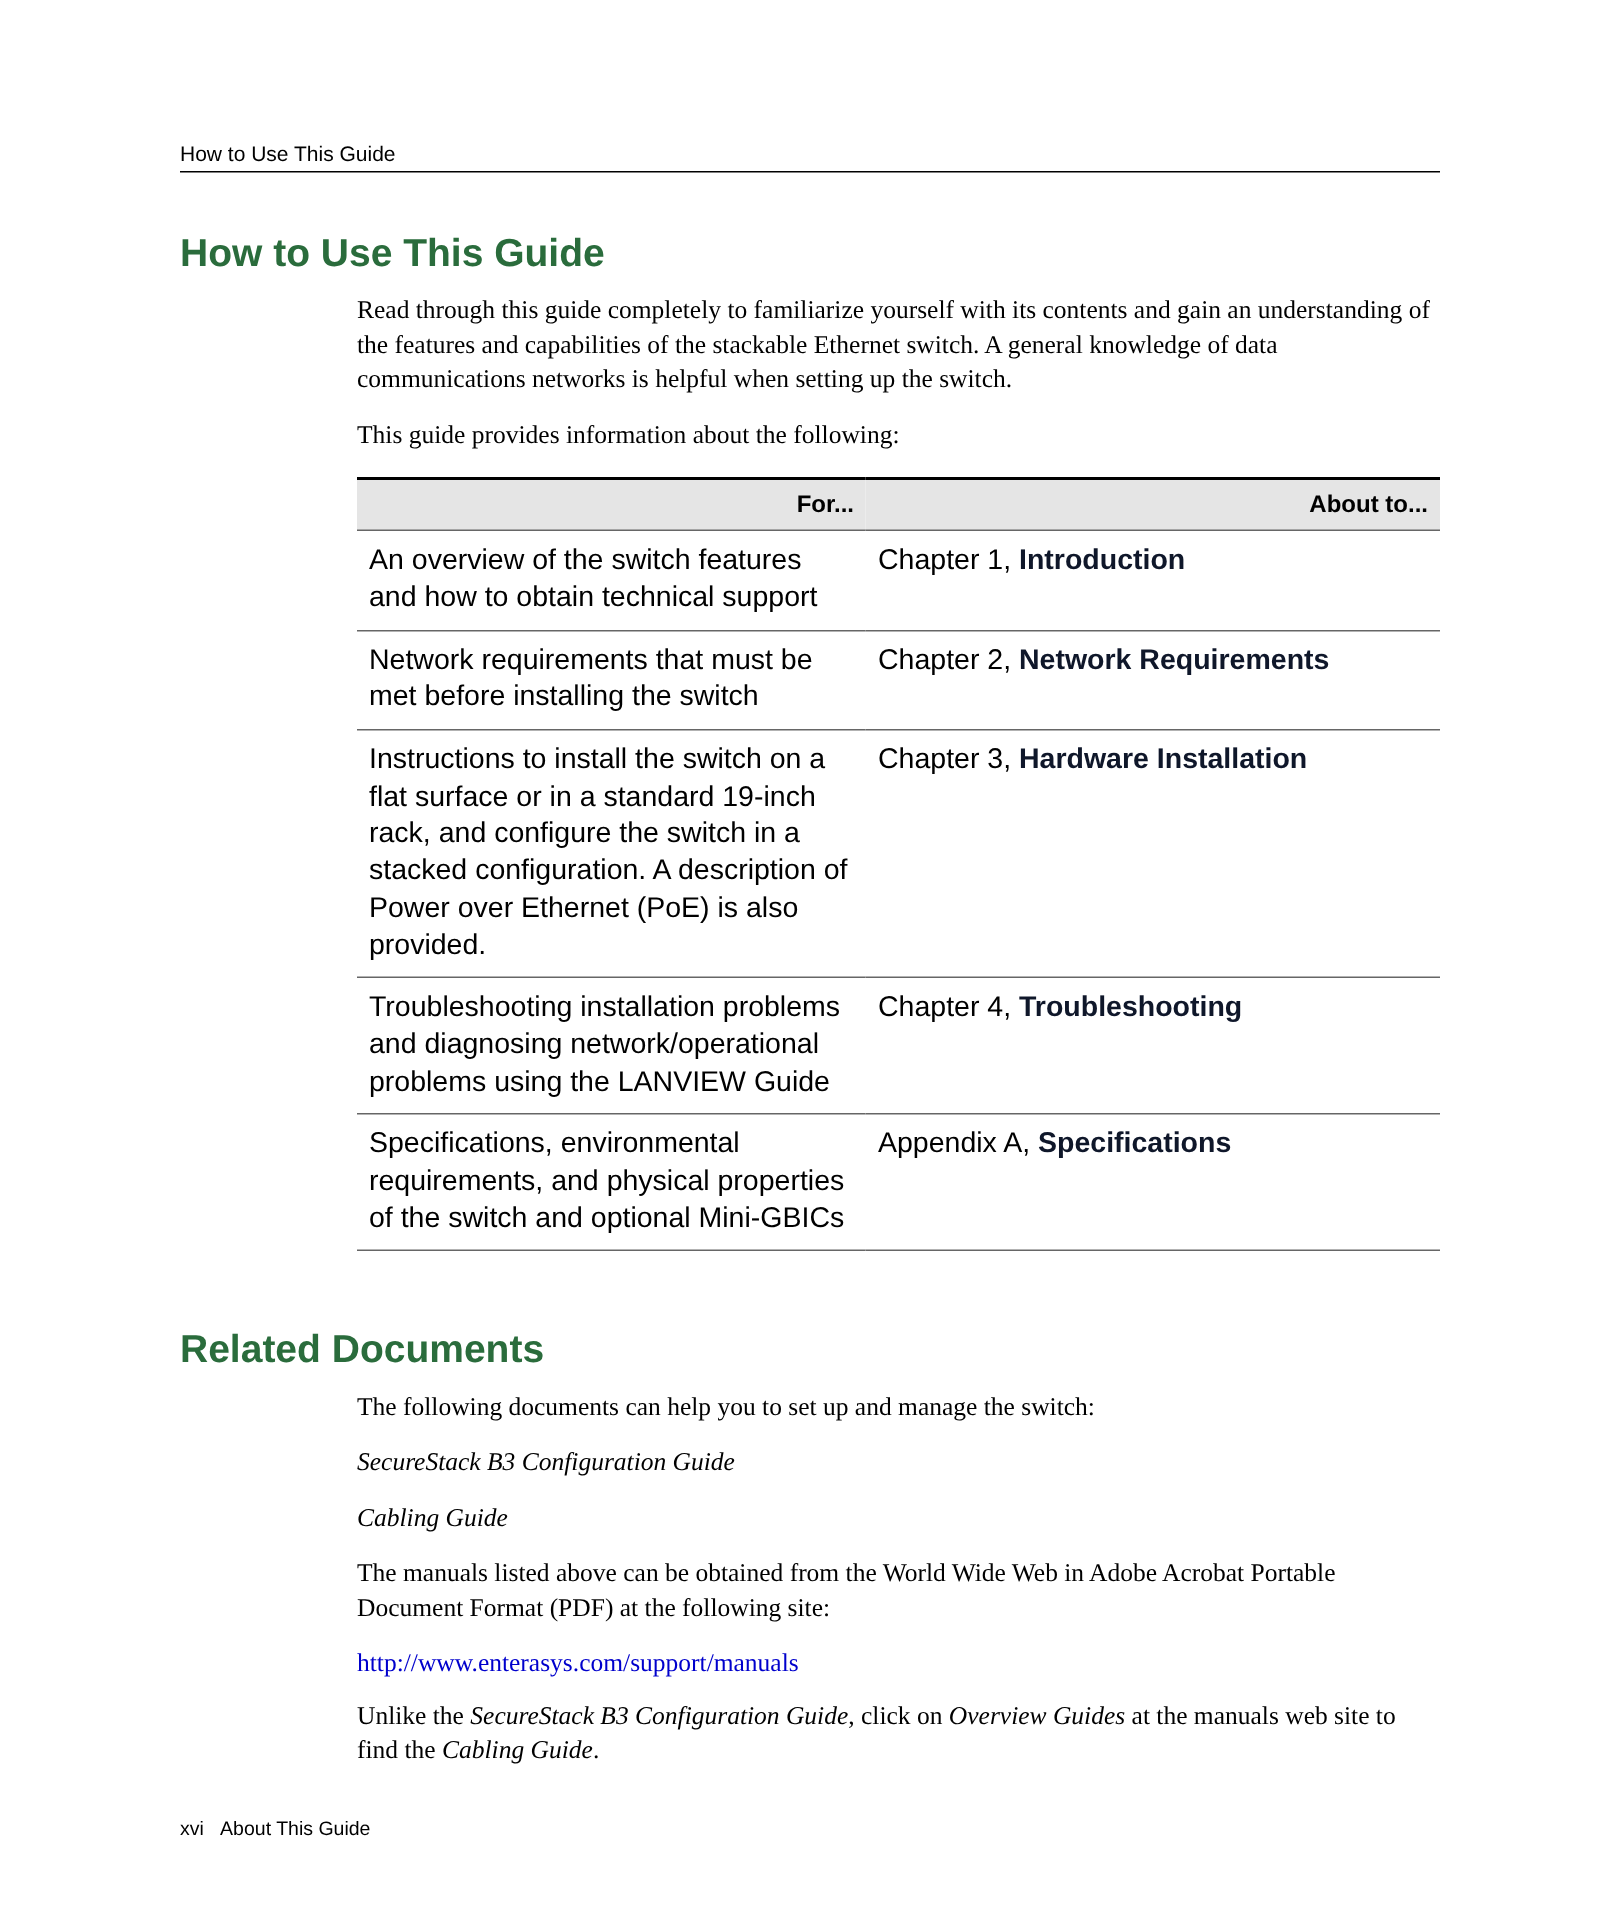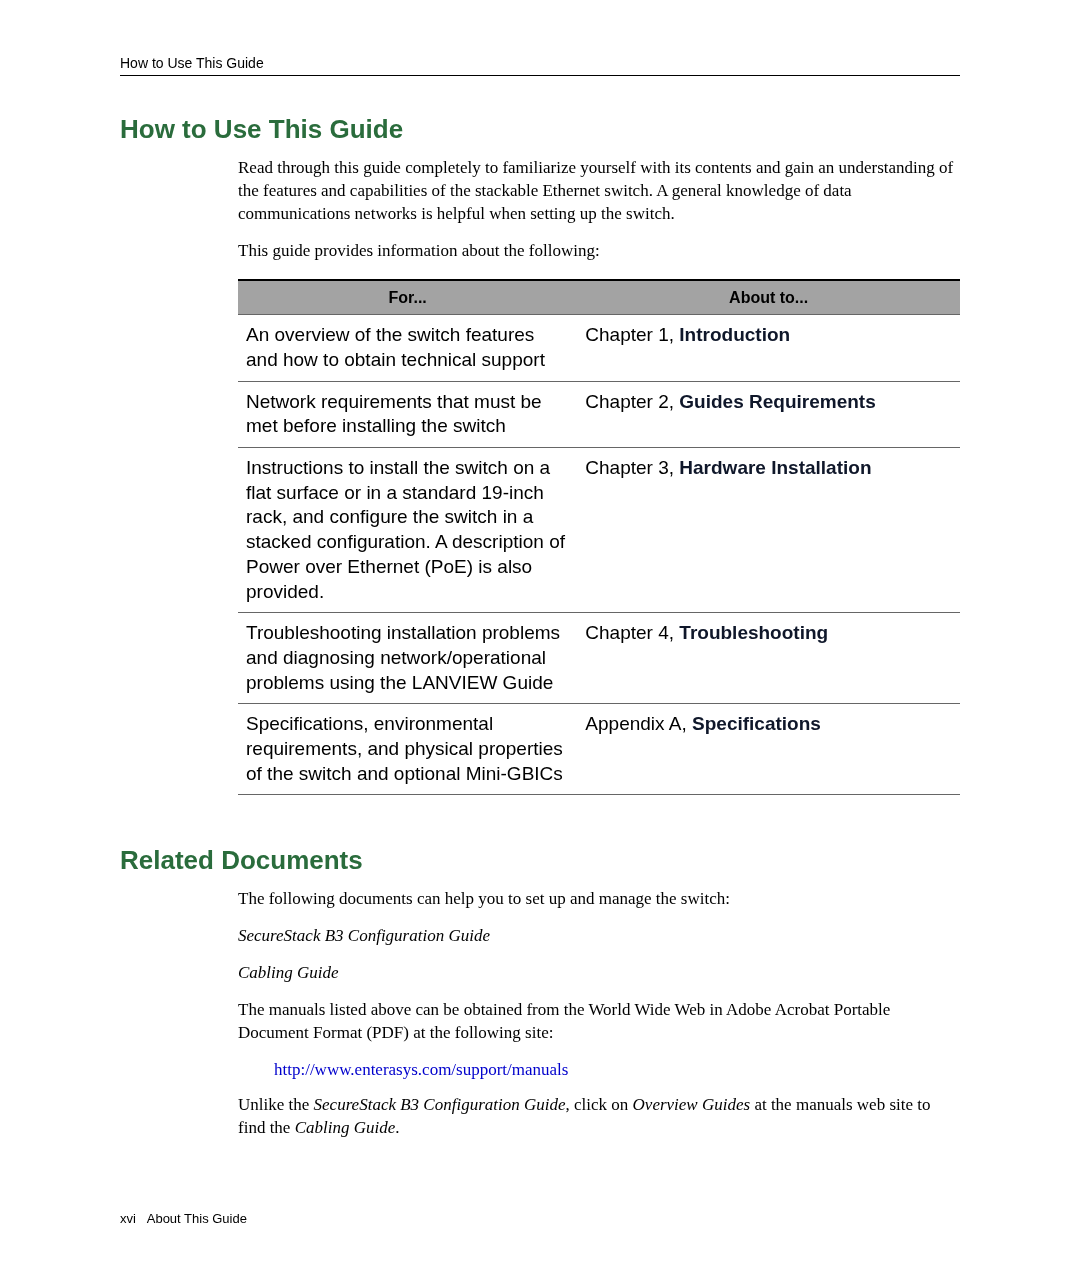--- a/index.html
+++ b/index.html
@@ -7,21 +7,21 @@
     padding: 0;
     background: #ffffff;
     font-family: Arial, Helvetica, sans-serif;
     color: #000;
   }
   .page {
     width: 1080px;
     height: 1270px;
     position: relative;
     box-sizing: border-box;
-    padding: 55px 120px 60px 120px;
+    padding: 94px 120px 60px 120px;
   }
   .header-line {
     font-size: 14px;
     color: #000;
     border-bottom: 1px solid #000;
     padding-bottom: 4px;
     margin-bottom: 38px;
   }
   .section-heading {
     font-family: Arial, Helvetica, sans-serif;
@@ -39,24 +39,24 @@
   }
   .body-block p {
     margin: 0 0 14px 0;
   }
   .ref-table {
     margin-top: 16px;
     width: 100%;
     border-collapse: collapse;
   }
   .ref-table th {
-    background: #a3a3a3;
+    background: #e5e5e5;
     border-top: 2px solid #000;
     border-bottom: 1px solid #666;
-    text-align: center;
+    text-align: right;
     font-family: Arial, Helvetica, sans-serif;
     font-weight: bold;
     font-size: 16px;
     padding: 6px 8px;
   }
   .ref-table td {
     border-bottom: 1px solid #666;
     font-family: Arial, Helvetica, sans-serif;
     font-size: 19px;
     line-height: 1.3;
@@ -67,21 +67,20 @@
   .ref-link {
     color: #0f172a;
     font-weight: bold;
   }
   .italic-doc {
     font-style: italic;
     margin: 0 0 6px 36px;
   }
   .url-link {
     color: #0000cc;
-    margin-left: 36px;
     display: block;
     margin-bottom: 12px;
     font-family: "Palatino Linotype", "Book Antiqua", Palatino, Georgia, serif;
   }
   .footer {
     position: absolute;
     bottom: 44px;
     left: 120px;
     font-family: Arial, Helvetica, sans-serif;
     font-size: 13px;
@@ -119,21 +118,21 @@
       <tbody>
         <tr>
           <td>An overview of the switch features and how to obtain technical support</td>
           <td>
             <span>Chapter 1, </span><span class="ref-link">Introduction</span>
           </td>
         </tr>
         <tr>
           <td>Network requirements that must be met before installing the switch</td>
           <td>
-            <span>Chapter 2, </span><span class="ref-link">Guides Requirements</span>
+            <span>Chapter 2, </span><span class="ref-link">Network Requirements</span>
           </td>
         </tr>
         <tr>
           <td>Instructions to install the switch on a flat surface or in a standard 19-inch rack, and configure the switch in a stacked configuration. A description of Power over Ethernet (PoE) is also provided.</td>
           <td>
             <span>Chapter 3, </span><span class="ref-link">Hardware Installation</span>
           </td>
         </tr>
         <tr>
           <td>Troubleshooting installation problems and diagnosing network/operational problems using the LANVIEW Guide</td>

